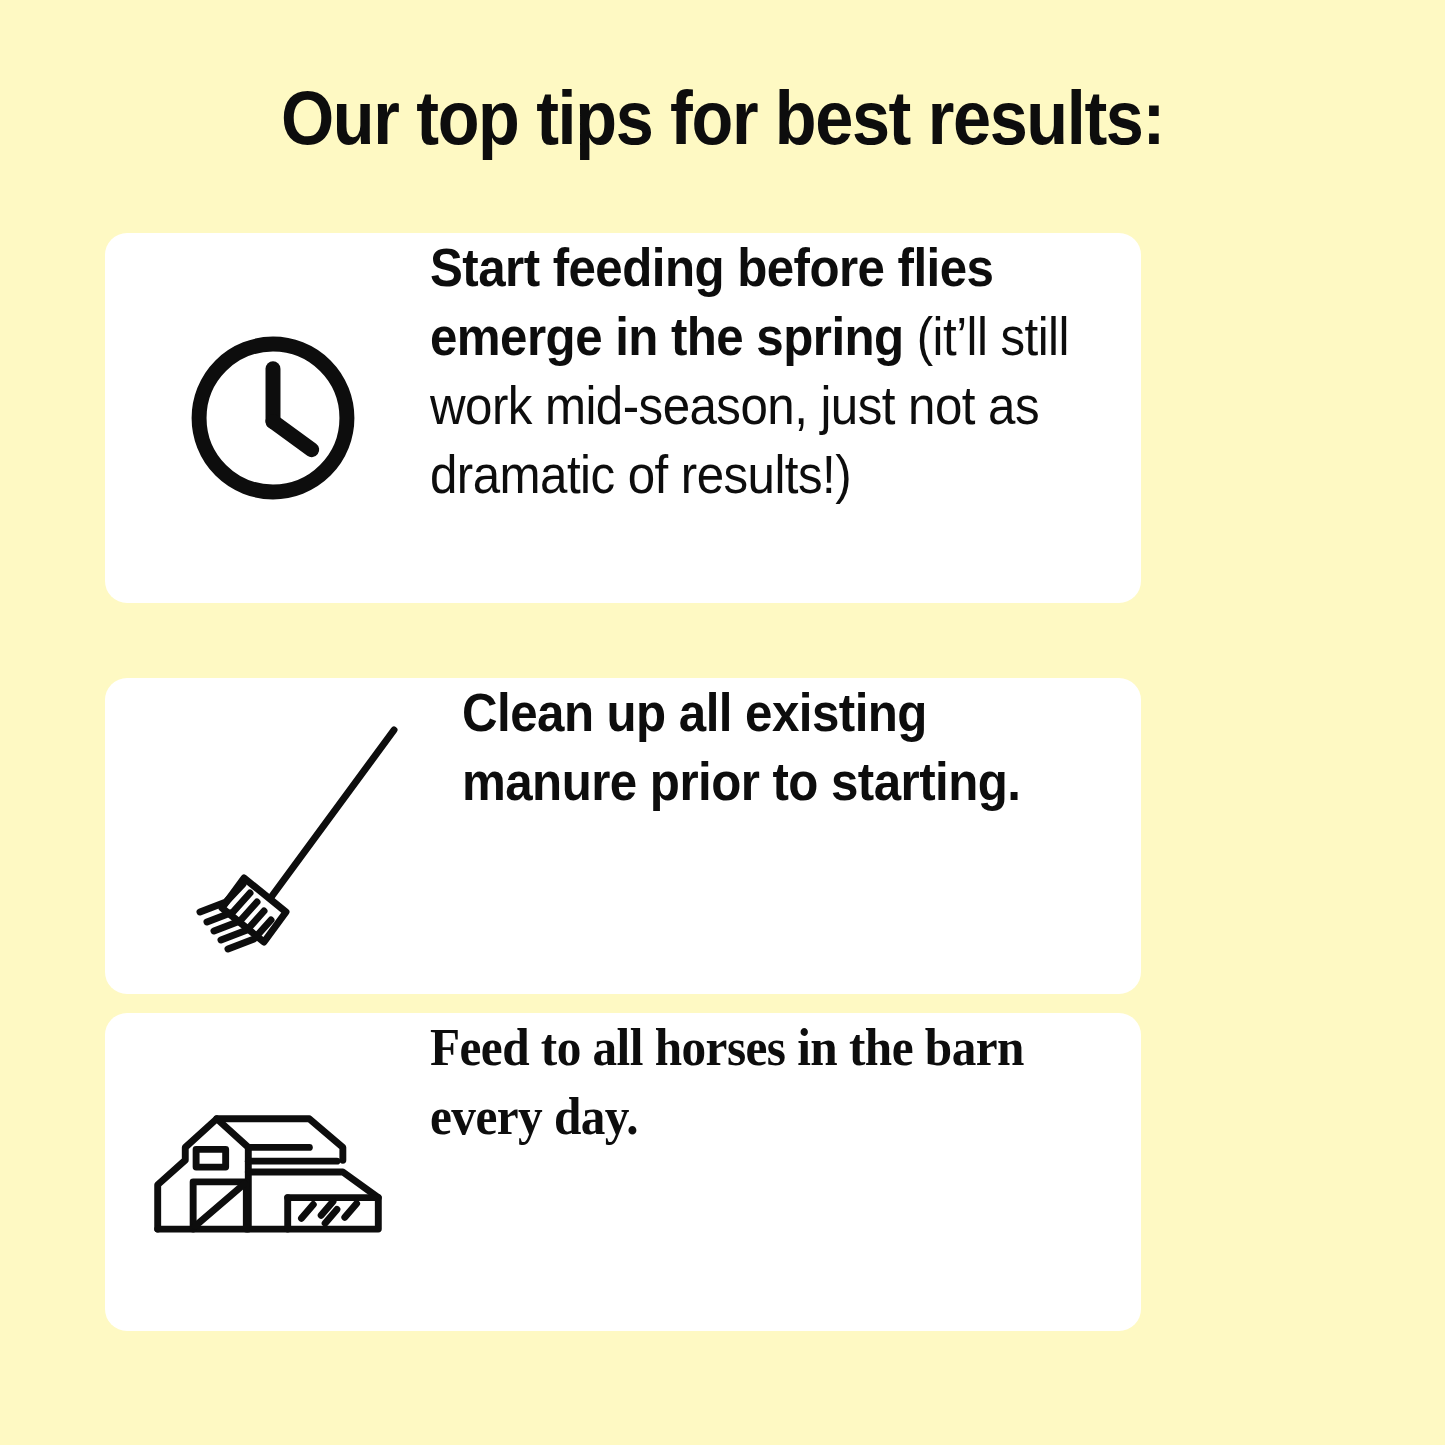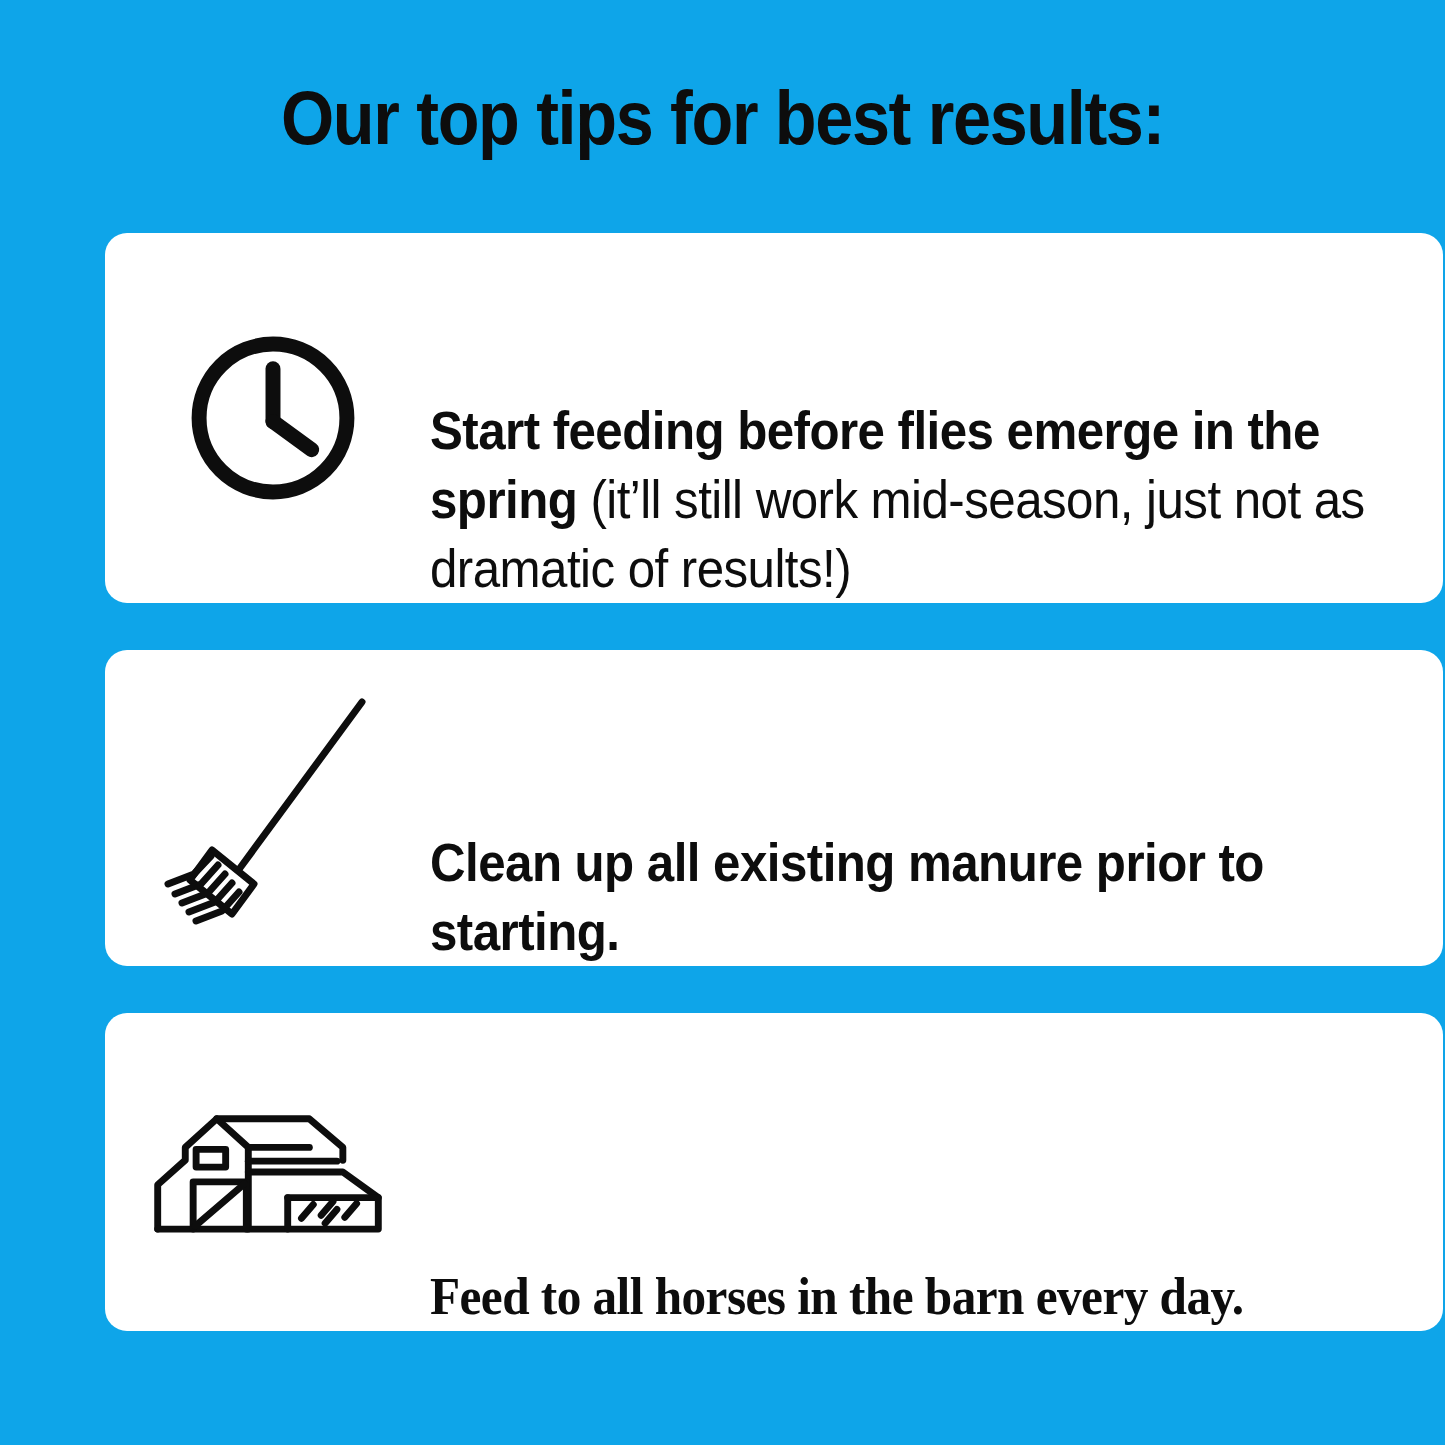--- a/index.html
+++ b/index.html
@@ -13,21 +13,21 @@
     background: #d1c9b2;
     font-family: "Liberation Sans", sans-serif;
     -webkit-font-smoothing: antialiased;
     overflow: hidden;
   }
 
   .page {
     position: relative;
     width: 1445px;
     height: 1445px;
-    background: #0ea5e9;
+    background: #fef9c3;
   }
 
   
   .page-title {
     position: absolute;
     left: 0;
     top: 78px;
     width: 1445px;
     text-align: center;
     font-size: 76px;
@@ -37,30 +37,30 @@
     line-height: 1.05;
     transform: scaleX(0.90);
     transform-origin: center top;
     white-space: nowrap;
   }
 
   
   .card {
     position: absolute;
     left: 105px;
-    width: 1338px;
+    width: 1036px;
     background: #ffffff;
     border-radius: 22px;
     display: flex;
     flex-direction: row;
-    align-items: flex-end;
+    align-items: flex-start;
   }
 
   #card-1 { top: 233px;  height: 370px; }
-  #card-2 { top: 650px;  height: 316px; }
+  #card-2 { top: 678px;  height: 316px; padding-left: 32px; }
   #card-3 { top: 1013px; height: 318px; font-family: Liberation Serif, serif; }
 
   .card-icon {
     width: 325px;
     min-width: 325px;
     height: 100%;
     display: flex;
     align-items: center;
     justify-content: center;
     position: relative;

